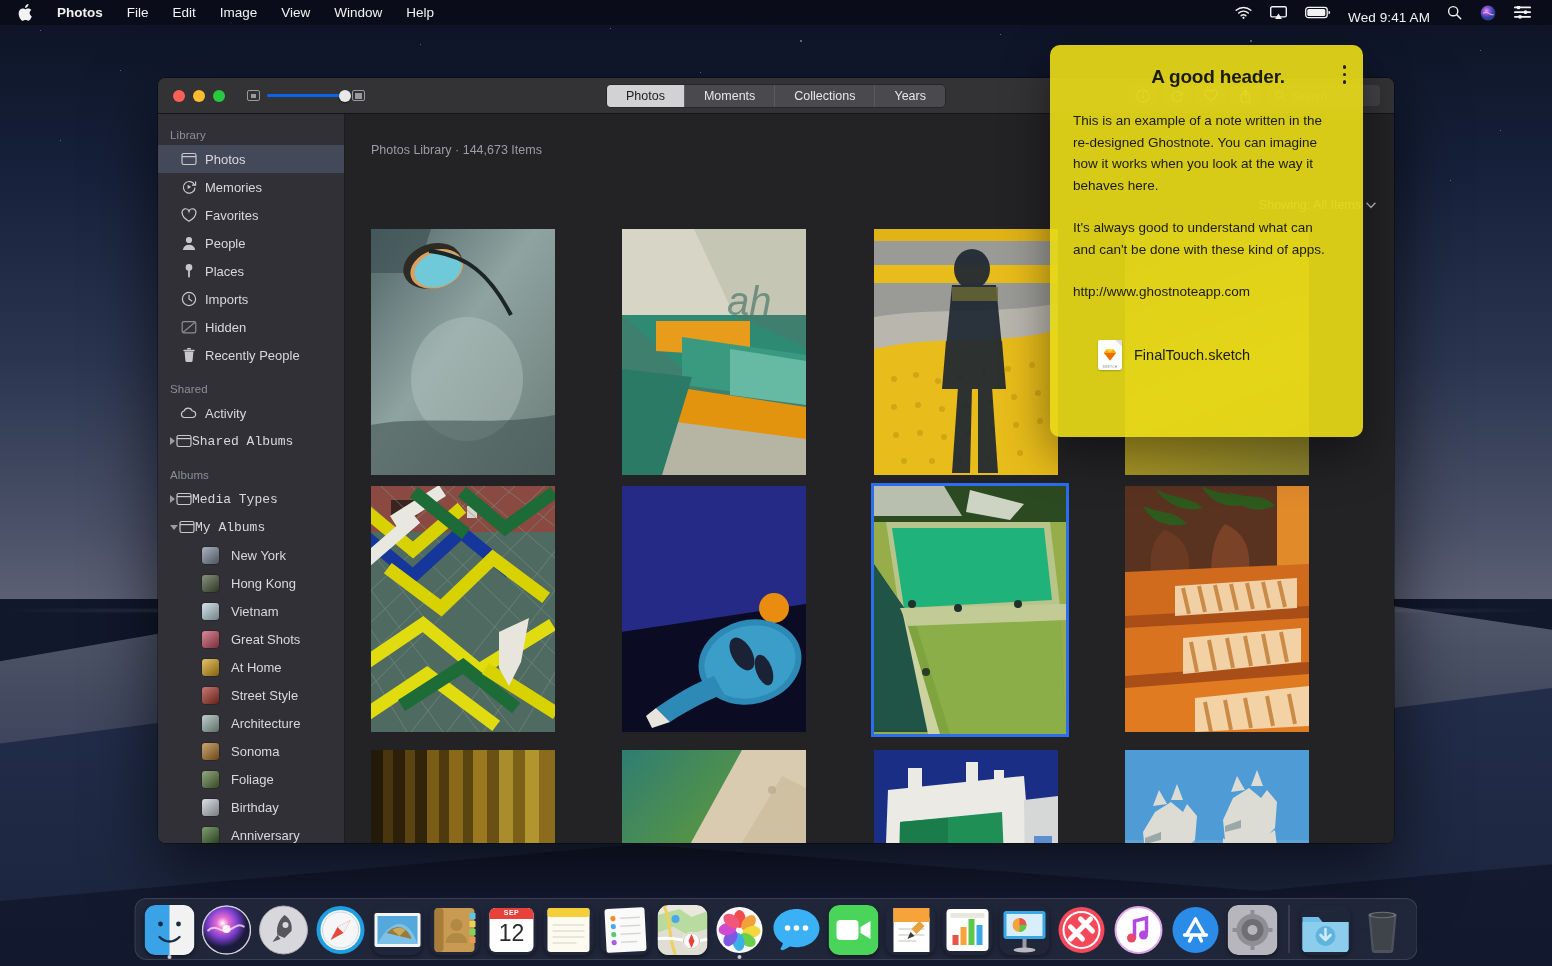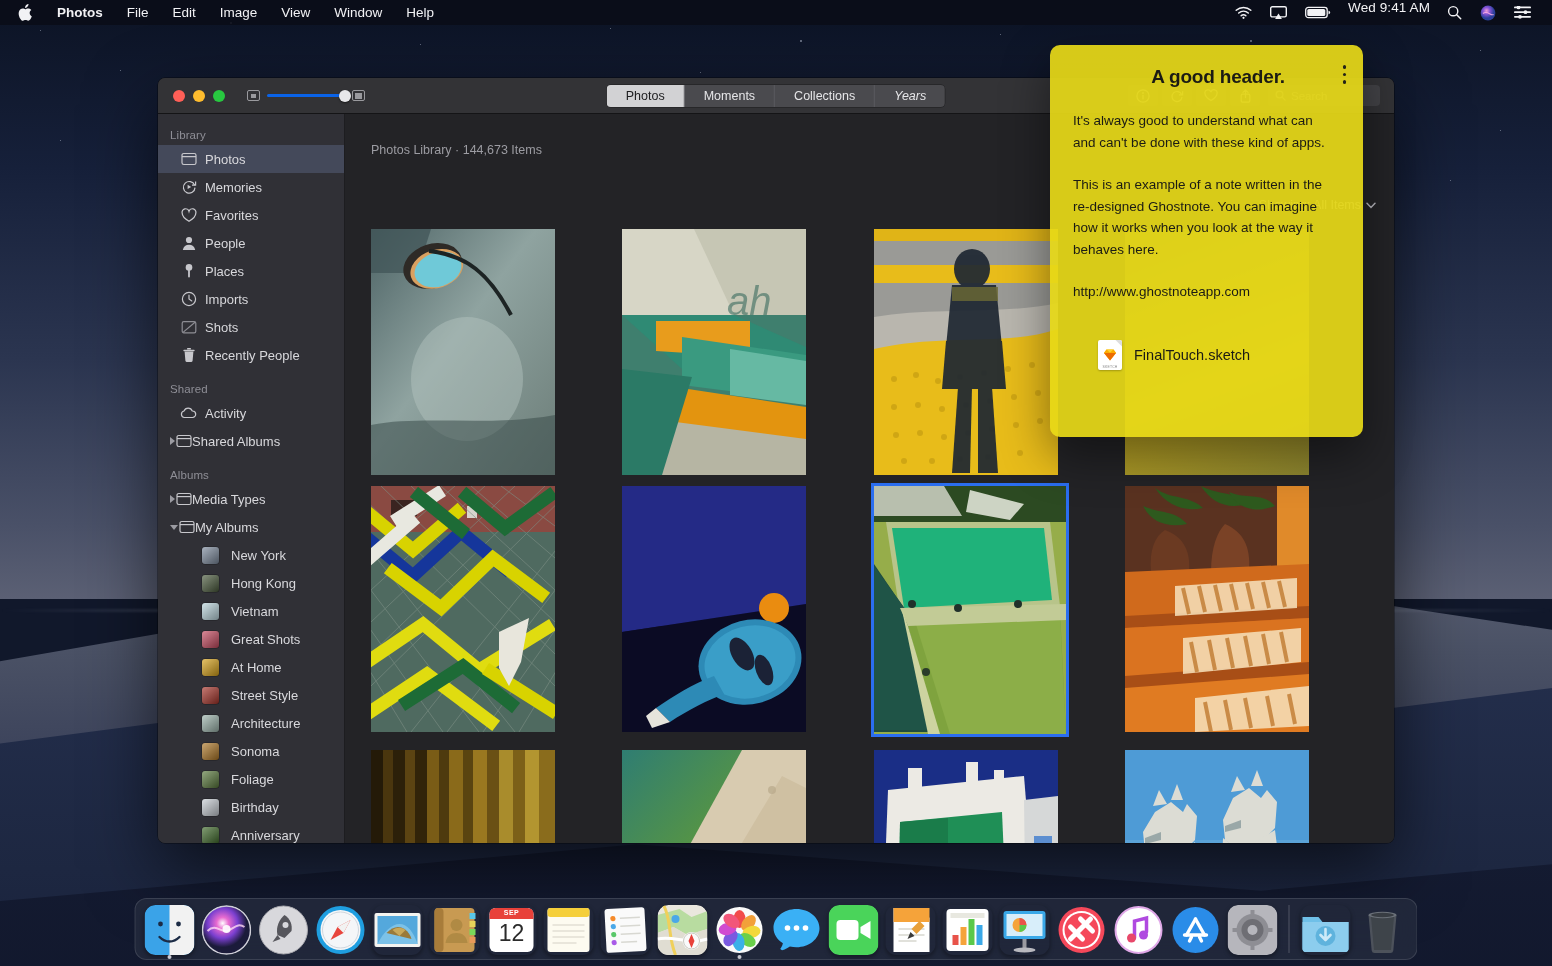--- a/index.html
+++ b/index.html
@@ -46,21 +46,21 @@
     background:rgba(10,12,22,.78);
     backdrop-filter:blur(18px);
     display:flex; align-items:center;
     color:#f2f2f5; font-size:13.5px;
     z-index:60;
   }
   .mb-left{ display:flex; align-items:center; gap:0; padding-left:14px; }
   .mb-item{ padding:0 12px; height:25px; line-height:25px; white-space:nowrap; }
   .mb-item.app{ font-weight:bold; }
   .mb-apple{ padding:0 13px 0 4px; display:flex; align-items:center; }
-  .mb-right{ margin-left:auto; display:flex; align-items:flex-start; gap:0; padding-right:12px; }
+  .mb-right{ margin-left:auto; display:flex; align-items:flex-end; gap:0; padding-right:12px; }
   .mb-r{ padding:0 9px; display:flex; align-items:center; height:25px; }
   .mb-clock{ font-size:13.5px; letter-spacing:.1px; padding:0 8px;}
 
   
   #photos-window{
     position:absolute; left:158px; top:78px; width:1236px; height:765px;
     background:#262629; border-radius:7px;
     box-shadow:0 26px 70px rgba(0,0,0,.62), 0 0 0 .5px rgba(0,0,0,.6);
     overflow:hidden; z-index:20;
   }
@@ -80,21 +80,21 @@
   .zoom-ico.big i{ width:7px; height:6px; }
   .slider{ width:78px; height:3px; background:#0a63e8; border-radius:2px; position:relative; }
   .slider .knob{ position:absolute; right:-6px; top:-4.5px; width:12px; height:12px; border-radius:50%; background:#e8e8ea; box-shadow:0 1px 2px rgba(0,0,0,.5); }
 
   .segmented{
     position:absolute; left:50%; transform:translateX(-50%);
     display:flex; background:#4a4a4e; border-radius:4px; overflow:hidden;
     box-shadow:0 0 0 .5px rgba(0,0,0,.45);
   }
   .seg{ padding:3px 19px; font-size:12.5px; color:#e6e6e8; line-height:16px; border-right:.5px solid #5a5a5f; white-space:nowrap;}
-  .seg:last-child{ border-right:none;font-style:italic; }
+  .seg:last-child{ border-right:none; }
   .seg.active{ background:#d2d2d4; color:#1d1d1f; }
 
   .tb-right{ position:absolute; right:14px; display:flex; align-items:center; gap:4px; }
   .tb-btn{ width:30px; height:21px; border-radius:4px; background:#434347; display:flex; align-items:center; justify-content:center; }
   .searchbox{
     width:112px; height:21px; border-radius:4px; background:#434347;
     display:flex; align-items:center; gap:5px; padding-left:7px;
     font-size:11.5px; color:#8e8e93; margin-left:4px;
   }
 
@@ -107,21 +107,21 @@
     border-right:.5px solid #1d1d20;
   }
   .sb-head{ padding:6px 0 4px 12px; font-size:11.5px; color:#8e8e96; letter-spacing:.1px; }
   .sb-row{
     display:flex; align-items:center; gap:8px;
     height:28px; padding-left:22px; white-space:nowrap;
   }
   .sb-row.sel{ background:#44495a; }
   .sb-row .ico{ width:17px; height:17px; flex:none; display:flex; align-items:center; justify-content:center; }
   .sb-row.child{ padding-left:44px; gap:12px; height:28px; }
-  .sb-row.group{ padding-left:12px; gap:0; }
+  .sb-row.group{ padding-left:12px; gap:0;font-family:Liberation Mono, monospace; }
   .tri{ width:0; height:0; flex:none; }
   .tri.right{ border-left:5px solid #9b9ba2; border-top:4px solid transparent; border-bottom:4px solid transparent; }
   .tri.down{ border-top:5px solid #9b9ba2; border-left:4px solid transparent; border-right:4px solid transparent; }
   .thumb{ width:17px; height:17px; border-radius:3px; flex:none; box-shadow:0 0 0 .5px rgba(0,0,0,.35); }
 
   #content{ flex:1; background:#232326; position:relative; overflow:hidden; }
   .head-wrap{ padding:22px 0 0 26px; }
   #page-title{ font-size:29px; color:#fff; letter-spacing:-.4px; white-space:nowrap; }
   #page-title .b{ font-weight:bold; }
   #page-title .l{ font-weight:300; }
@@ -419,21 +419,21 @@
         <span>Imports</span>
       </div>
 
       <div class="sb-row">
         <span class="ico">
           <svg width="16" height="15" viewBox="0 0 16 15">
               <rect x="1.2" y="1.7" width="13.6" height="11.2" rx="1.6" fill="none" stroke="#8d8d94" stroke-width="1.2"></rect>
               <path d="M2 12.4L14 2.3" stroke="#8d8d94" stroke-width="1.2"></path>
             </svg>
         </span>
-        <span>Shots</span>
+        <span>Hidden</span>
       </div>
 
       <div class="sb-row">
         <span class="ico">
           <svg width="16" height="16" viewBox="0 0 16 16">
               <path d="M3.6 4.4h8.8l-.8 9.4a1.2 1.2 0 0 1-1.2 1.1H5.6a1.2 1.2 0 0 1-1.2-1.1z" fill="#c7c7cc"></path>
               <rect x="2.3" y="2.7" width="11.4" height="1.5" rx=".7" fill="#c7c7cc"></rect>
               <rect x="6" y="1" width="4" height="1.6" rx=".7" fill="#c7c7cc"></rect>
             </svg>
         </span>
@@ -852,22 +852,22 @@
 </div>
 
 <div id="note">
   <div class="nhead">A good header.</div>
   <div class="dots">
       <i></i>
       <i></i>
       <i></i>
     </div>
   <div class="nbody">
+    <div class="np">This is an example of a note written in the re-designed Ghostnote. You can imagine how it works when you look at the way it behaves here.</div>
     <div class="np">It's always good to understand what can and can't be done with these kind of apps.</div>
-    <div class="np">This is an example of a note written in the re-designed Ghostnote. You can imagine how it works when you look at the way it behaves here.</div>
     <div class="np">http://www.ghostnoteapp.com</div>
   </div>
   <div class="attach">
     <span class="sketchicon">
       <span class="corner"></span>
       <svg class="gem" viewBox="0 0 26 24">
           <path d="M6 1h14l5 7-12 15L1 8z" fill="#f7b500"></path>
           <path d="M6 1h14l-7 7z" fill="#fdd231"></path>
           <path d="M1 8h24l-12 15z" fill="#ec6c00"></path>
           <path d="M6 1L1 8h12z" fill="#fdad00"></path>

